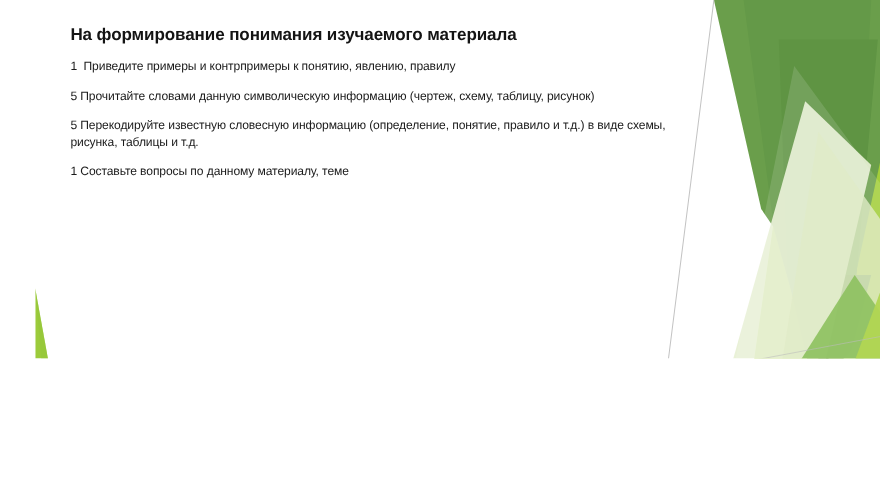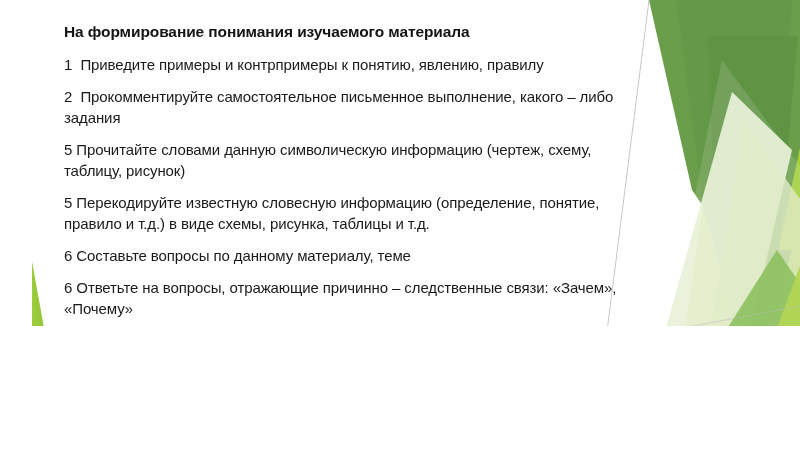--- a/index.html
+++ b/index.html
@@ -37,21 +37,21 @@
   }
   .slide-title {
     font-size: 15.5px;
     font-weight: bold;
     color: #141414;
     line-height: 1.32;
     margin: 0 0 12px 0;
     letter-spacing: -0.1px;
   }
   .body-item {
-    font-size: 15px;
+    font-size: 11px;
     font-weight: normal;
     color: #1a1a1a;
     line-height: 1.40;
     margin: 0 0 11px 0;
     letter-spacing: -0.1px;
     white-space: pre-wrap;
   }
   .body-item:last-child {
     margin-bottom: 0;
   }
@@ -86,20 +86,18 @@
     <polygon points="690,60 800,210 800,450 612,450" fill="#FFFFFF" opacity="0.13"></polygon>
 
     <line x1="617" y1="0" x2="560" y2="450" stroke="#B9B9B9" stroke-width="0.8"></line>
     <line x1="0" y1="450" x2="800" y2="300" stroke="#BDBDBD" stroke-width="0.7" opacity="0.75"></line>
   </svg>
 
   <div id="content">
     <h1 class="slide-title">На формирование понимания изучаемого материала</h1>
 
     <p class="body-item">1  Приведите примеры и контрпримеры к понятию, явлению, правилу</p>
-    <p class="body-item">2  Прокомментируйте самостоятельное письменное выполнение, какого – либо задания</p>
     <p class="body-item">5 Прочитайте словами данную символическую информацию (чертеж, схему, таблицу, рисунок)</p>
     <p class="body-item">5 Перекодируйте известную словесную информацию (определение, понятие, правило и т.д.) в виде схемы, рисунка, таблицы и т.д.</p>
-    <p class="body-item">6 Составьте вопросы по данному материалу, теме</p>
-    <p class="body-item">6 Ответьте на вопросы, отражающие причинно – следственные связи: «Зачем», «Почему»</p>
+    <p class="body-item">1 Составьте вопросы по данному материалу, теме</p>
   </div>
 
 </div>
 
 </body></html>

